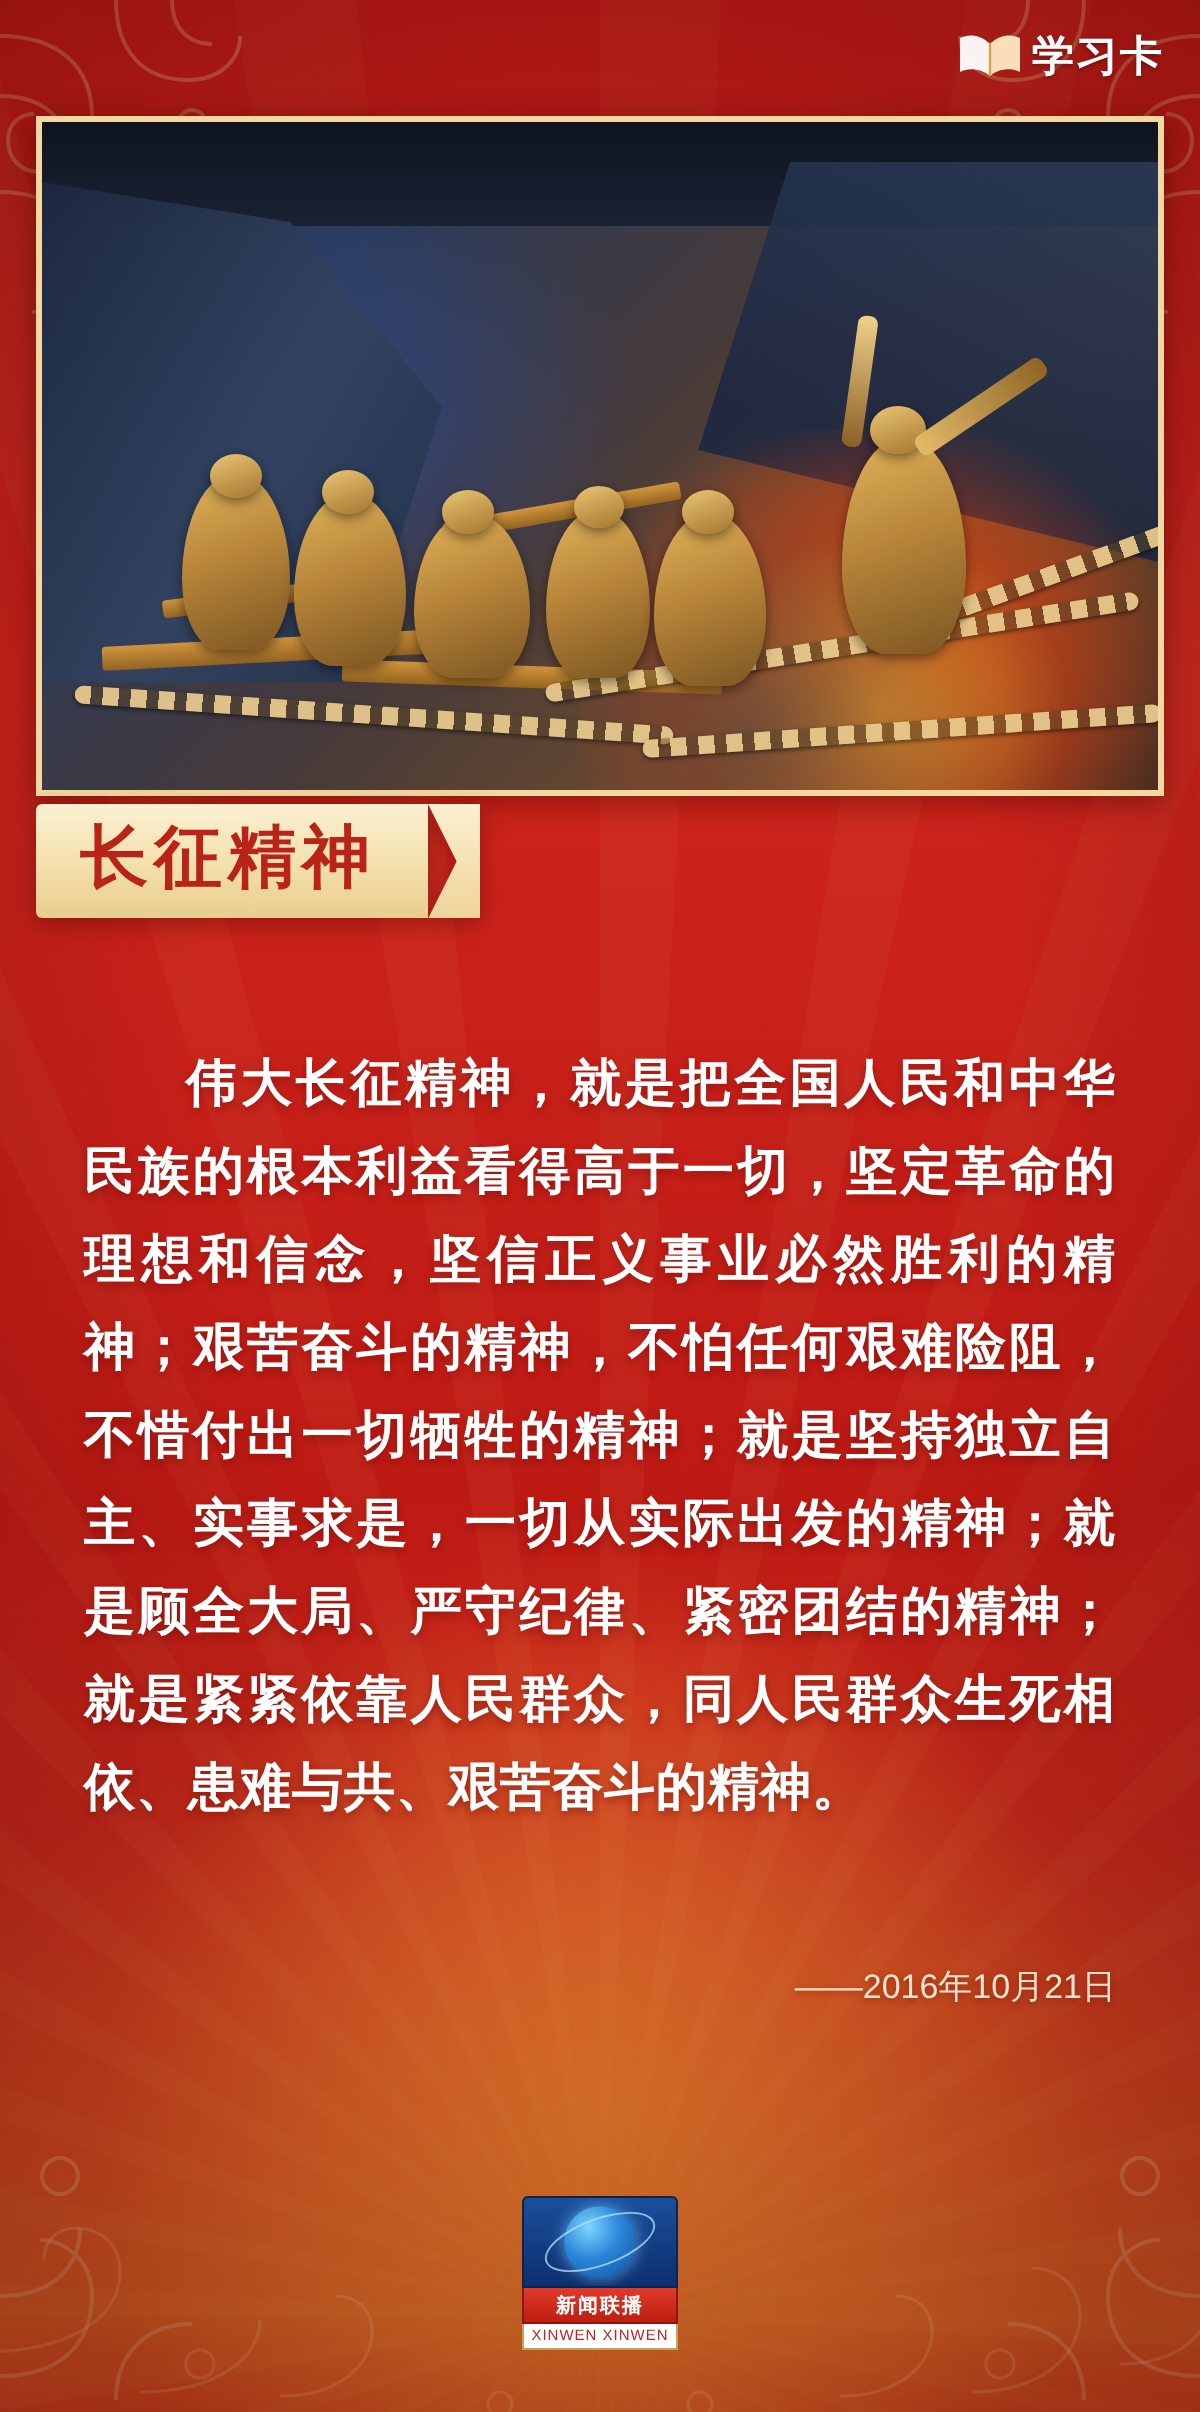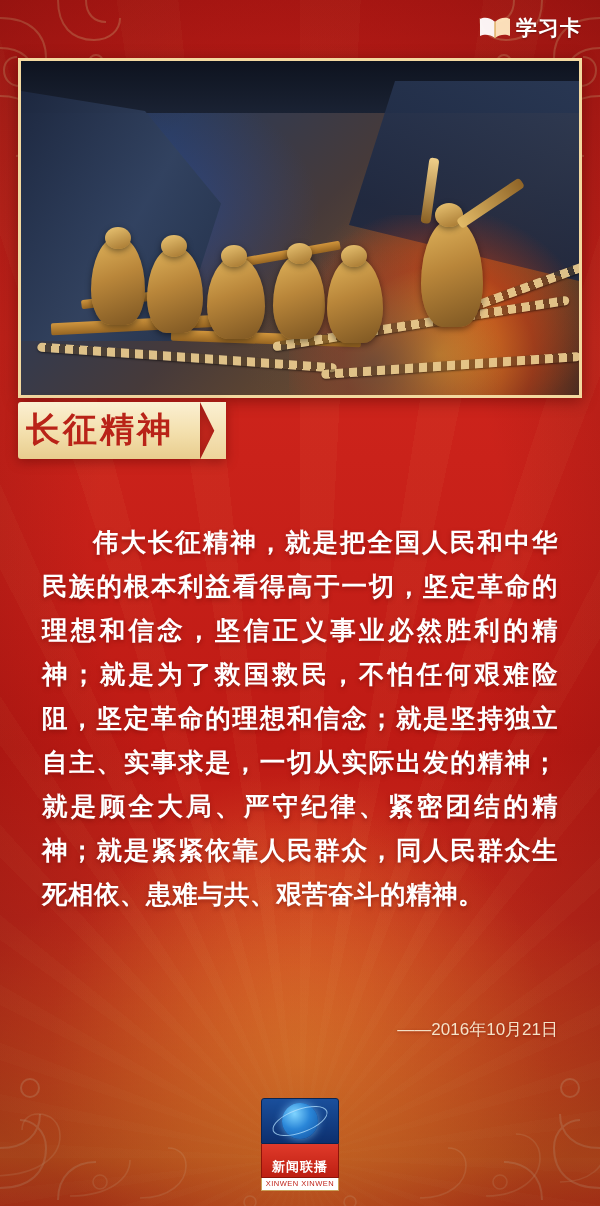--- a/index.html
+++ b/index.html
@@ -160,21 +160,21 @@
     position: absolute;
     top: 402px;
     left: 18px;
     z-index: 5;
     display: flex;
     align-items: stretch;
     filter: drop-shadow(0 3px 6px rgba(70,0,0,0.4));
   }
   .ribbon-body {
     background: linear-gradient(180deg, #fbf0d2 0%, #f3dfac 55%, #e8cd8e 100%);
-    padding: 9px 26px 11px 8px;
+    padding: 9px 26px 11px 22px;
     border-radius: 3px 0 0 3px;
   }
   .ribbon-title {
     font-size: 34px;
     font-weight: bold;
     color: #b92318;
     letter-spacing: 3px;
     line-height: 1.1;
     font-family: "Liberation Serif", "DejaVu Serif", serif;
   }
@@ -207,21 +207,20 @@
     position: absolute;
     top: 980px;
     right: 42px;
     width: 480px;
     text-align: right;
     color: #f6e3c8;
     font-size: 17px;
     line-height: 28px;
     z-index: 5;
     text-shadow: 0 1px 3px rgba(110,10,5,0.5);
-    margin-top: 36px;
   }
 
   
   .footer-logo {
     position: absolute;
     left: 50%;
     transform: translateX(-50%);
     top: 1098px;
     width: 78px;
     z-index: 6;
@@ -250,24 +249,24 @@
     position: absolute;
     left: 50%; top: 50%;
     transform: translate(-50%,-50%) rotate(-20deg);
     width: 56px; height: 22px;
     border: 1.5px solid rgba(180,225,255,0.75);
     border-radius: 50%;
   }
   .fl-band {
     background: linear-gradient(180deg, #e03a2a 0%, #bd1f12 100%);
     color: #fff;
-    font-size: 13px;
+    font-size: 10px;
     font-weight: bold;
     letter-spacing: 1px;
-    padding: 14px 0 1px;
+    padding: 2px 0 1px;
     border: 1px solid #8f1409;
     border-top: none;
     box-sizing: border-box;
   }
   .fl-sub {
     background: #fff;
     color: #c0241a;
     font-size: 7.5px;
     letter-spacing: 0.5px;
     padding: 1px 0 2px;
@@ -389,21 +388,21 @@
     </div>
   </div>
 
   <div class="ribbon">
     <div class="ribbon-body">
       <div class="ribbon-title">长征精神</div>
     </div>
     <div class="ribbon-tail"></div>
   </div>
 
-  <div class="body-text">伟大长征精神，就是把全国人民和中华民族的根本利益看得高于一切，坚定革命的理想和信念，坚信正义事业必然胜利的精神；就是为了救国救民，不怕任何艰难险阻，坚定革命的理想和信念；就是坚持独立自主、实事求是，一切从实际出发的精神；就是顾全大局、严守纪律、紧密团结的精神；就是紧紧依靠人民群众，同人民群众生死相依、患难与共、艰苦奋斗的精神。</div>
+  <div class="body-text">伟大长征精神，就是把全国人民和中华民族的根本利益看得高于一切，坚定革命的理想和信念，坚信正义事业必然胜利的精神；艰苦奋斗的精神，不怕任何艰难险阻，不惜付出一切牺牲的精神；就是坚持独立自主、实事求是，一切从实际出发的精神；就是顾全大局、严守纪律、紧密团结的精神；就是紧紧依靠人民群众，同人民群众生死相依、患难与共、艰苦奋斗的精神。</div>
 
   <div class="attribution">
     <div>——2016年10月21日</div>
   </div>
 
   <div class="footer-logo">
     <div class="fl-globe">
       <div class="ball"></div>
       <div class="ring"></div>
     </div>

